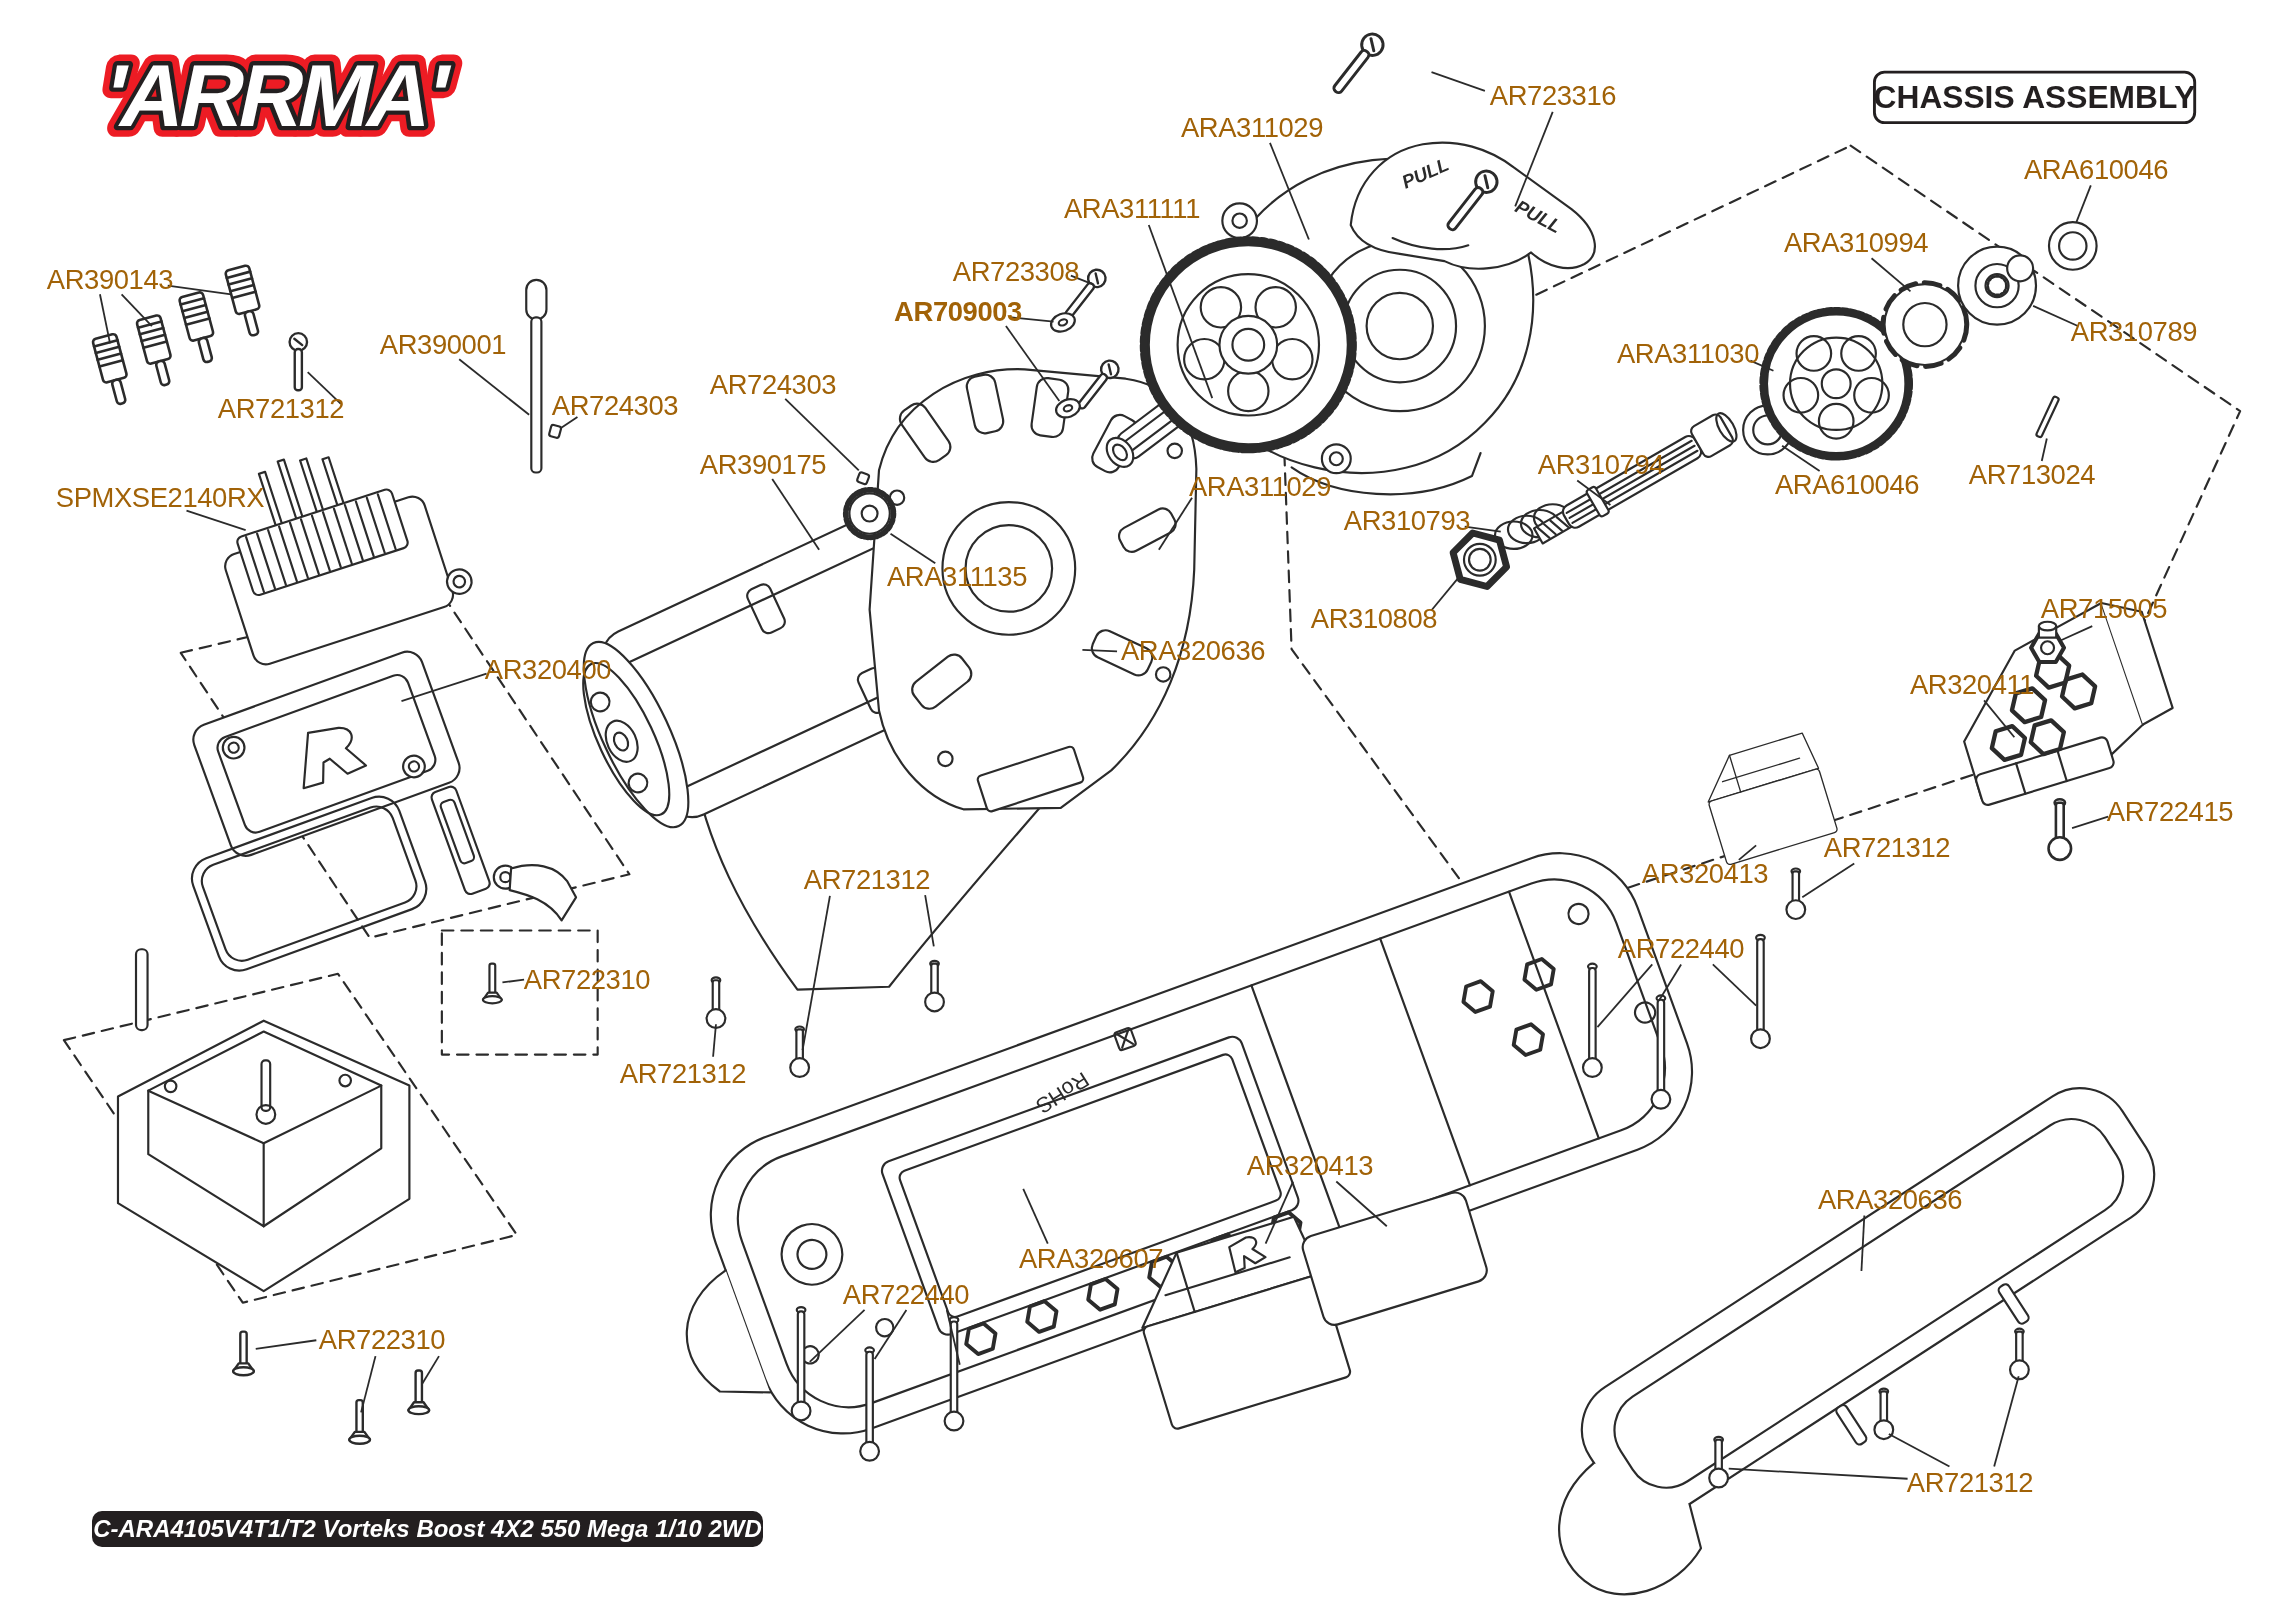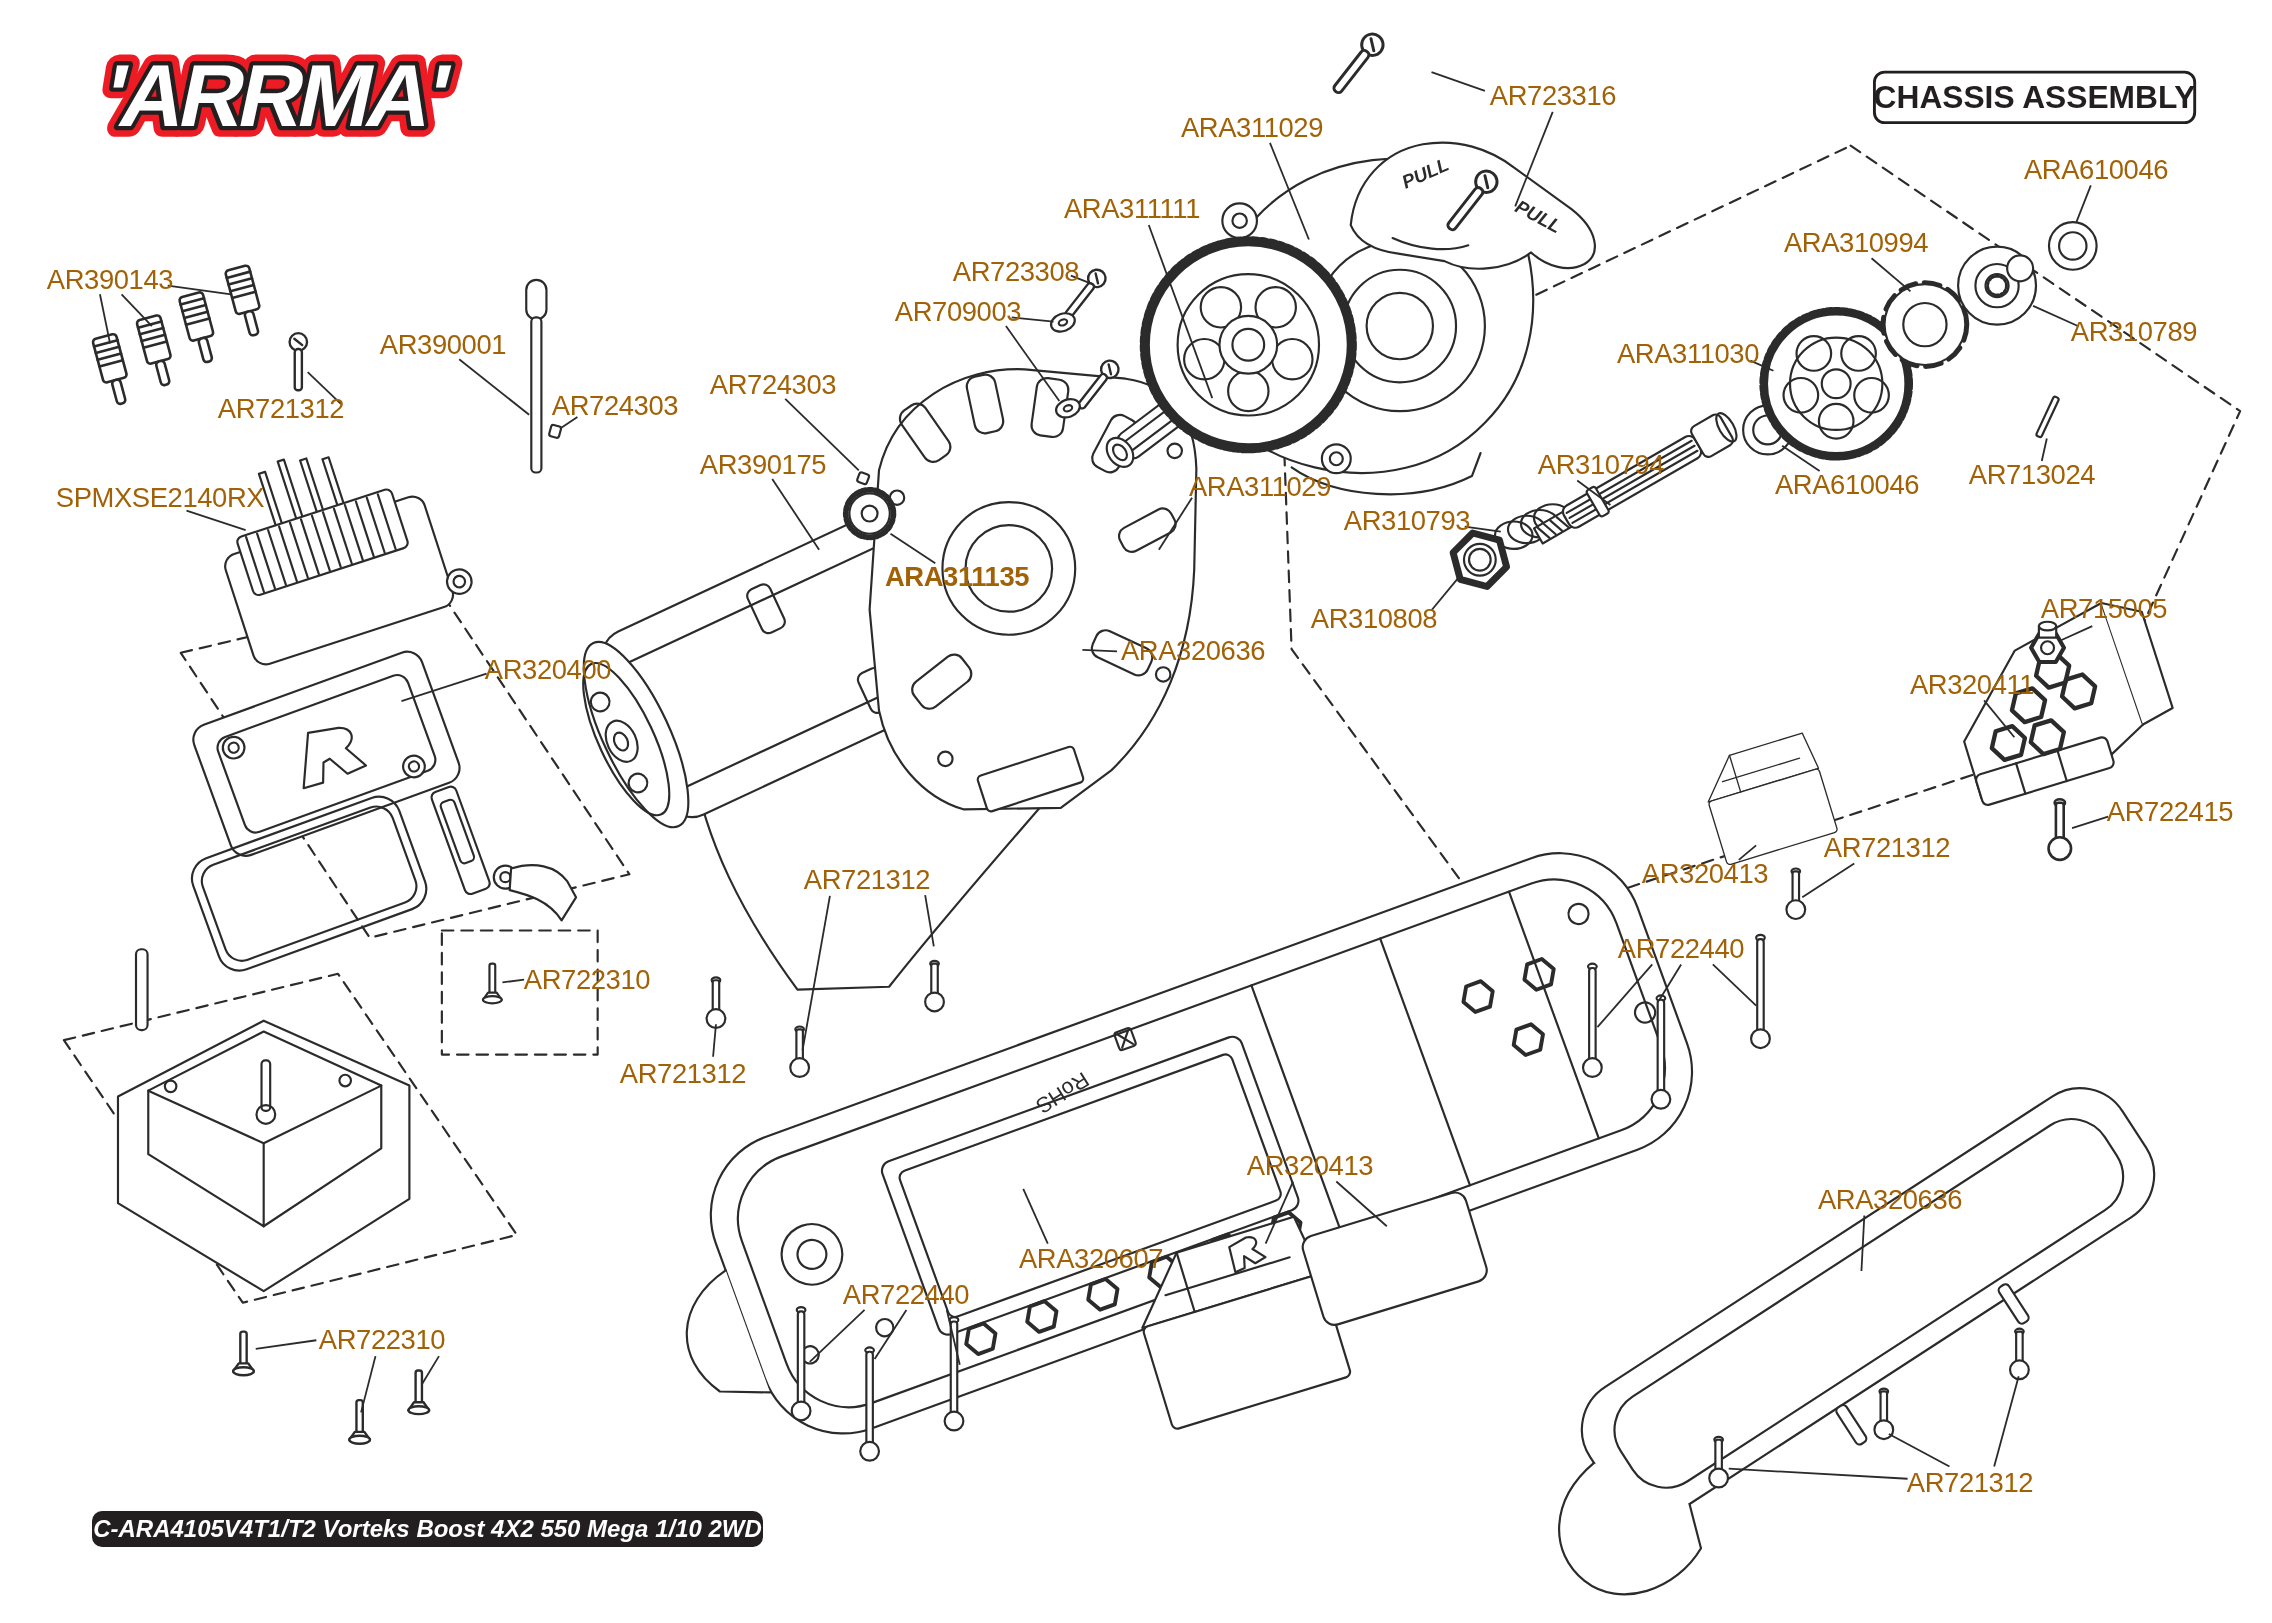--- a/index.html
+++ b/index.html
@@ -446,42 +446,42 @@
 </svg>
 
 <div id="label-layer">
       <div class="plabel" style="left: 110px; top: 280px;">AR390143</div>
       <div class="plabel" style="left: 281px; top: 409px;">AR721312</div>
       <div class="plabel" style="left: 443px; top: 345px;">AR390001</div>
       <div class="plabel" style="left: 615px; top: 406px;">AR724303</div>
       <div class="plabel" style="left: 160px; top: 498px;">SPMXSE2140RX</div>
       <div class="plabel" style="left: 763px; top: 465px;">AR390175</div>
       <div class="plabel" style="left: 773px; top: 385px;">AR724303</div>
-      <div class="plabel" style="left: 957px; top: 577px; font-weight: bold;">ARA311135</div>
+      <div class="plabel" style="left: 957px; top: 577px;">ARA311135</div>
       <div class="plabel" style="left: 548px; top: 670px;">AR320400</div>
       <div class="plabel" style="left: 587px; top: 980px;">AR722310</div>
       <div class="plabel" style="left: 683px; top: 1074px;">AR721312</div>
       <div class="plabel" style="left: 867px; top: 880px;">AR721312</div>
       <div class="plabel" style="left: 1193px; top: 651px;">ARA320636</div>
       <div class="plabel" style="left: 1063px; top: 1259px; margin-left: 28px;">ARA320607</div>
       <div class="plabel" style="left: 906px; top: 1295px;">AR722440</div>
       <div class="plabel" style="left: 382px; top: 1340px;">AR722310</div>
       <div class="plabel" style="left: 1890px; top: 1200px;">ARA320636</div>
       <div class="plabel" style="left: 1310px; top: 1166px;">AR320413</div>
       <div class="plabel" style="left: 1681px; top: 949px;">AR722440</div>
       <div class="plabel" style="left: 1705px; top: 874px;">AR320413</div>
       <div class="plabel" style="left: 1887px; top: 848px;">AR721312</div>
       <div class="plabel" style="left: 2170px; top: 812px;">AR722415</div>
       <div class="plabel" style="left: 2104px; top: 609px;">AR715005</div>
       <div class="plabel" style="left: 1972px; top: 685px;">AR320411</div>
       <div class="plabel" style="left: 1252px; top: 128px;">ARA311029</div>
       <div class="plabel" style="left: 1553px; top: 96px;">AR723316</div>
       <div class="plabel" style="left: 1132px; top: 209px;">ARA311111</div>
       <div class="plabel" style="left: 1016px; top: 272px;">AR723308</div>
-      <div class="plabel" style="left: 958px; top: 312px;">AR709003</div>
+      <div class="plabel" style="left: 958px; top: 312px; font-weight: bold;">AR709003</div>
       <div class="plabel" style="left: 1260px; top: 487px;">ARA311029</div>
       <div class="plabel" style="left: 2096px; top: 170px;">ARA610046</div>
       <div class="plabel" style="left: 1856px; top: 243px;">ARA310994</div>
       <div class="plabel" style="left: 2134px; top: 332px;">AR310789</div>
       <div class="plabel" style="left: 1688px; top: 354px;">ARA311030</div>
       <div class="plabel" style="left: 1847px; top: 485px;">ARA610046</div>
       <div class="plabel" style="left: 2032px; top: 475px;">AR713024</div>
       <div class="plabel" style="left: 1558px; top: 465px; margin-left: 43px;">AR310794</div>
       <div class="plabel" style="left: 1407px; top: 521px;">AR310793</div>
       <div class="plabel" style="left: 1374px; top: 619px;">AR310808</div>

